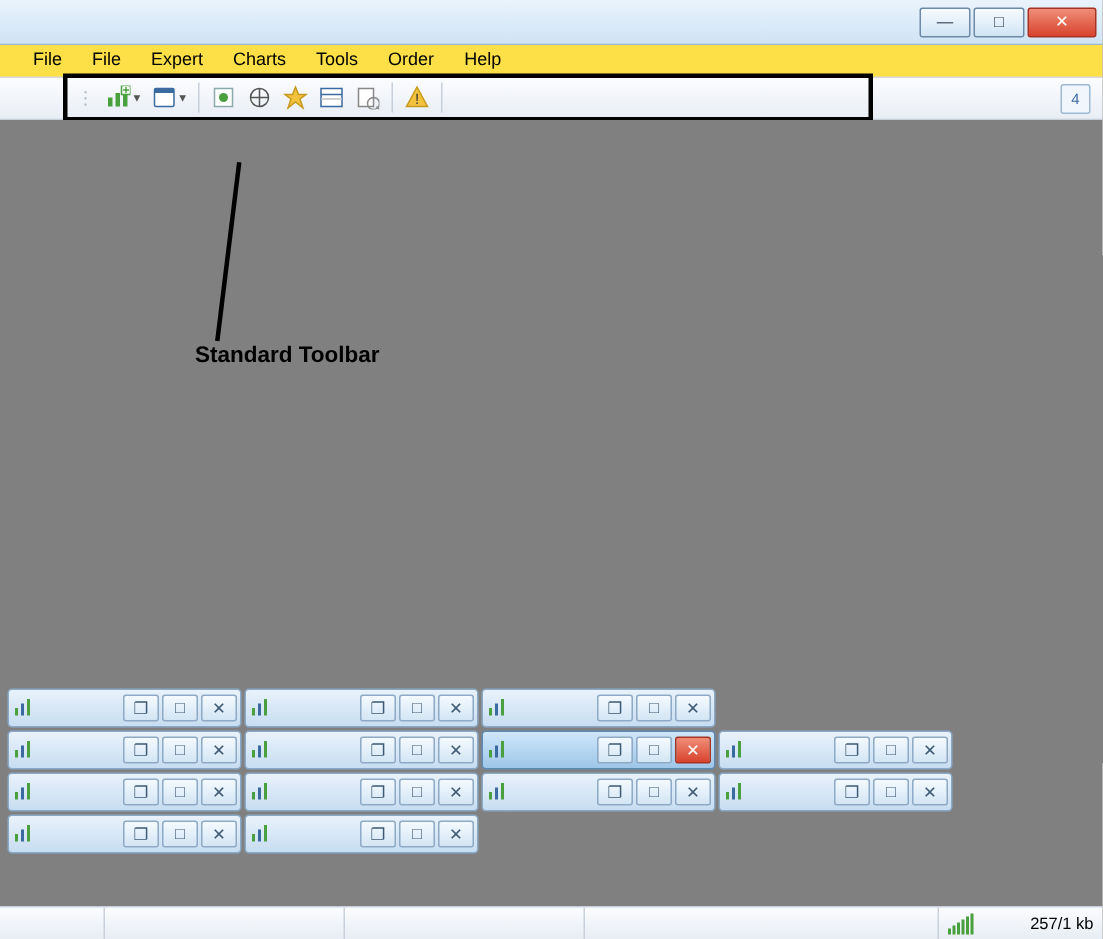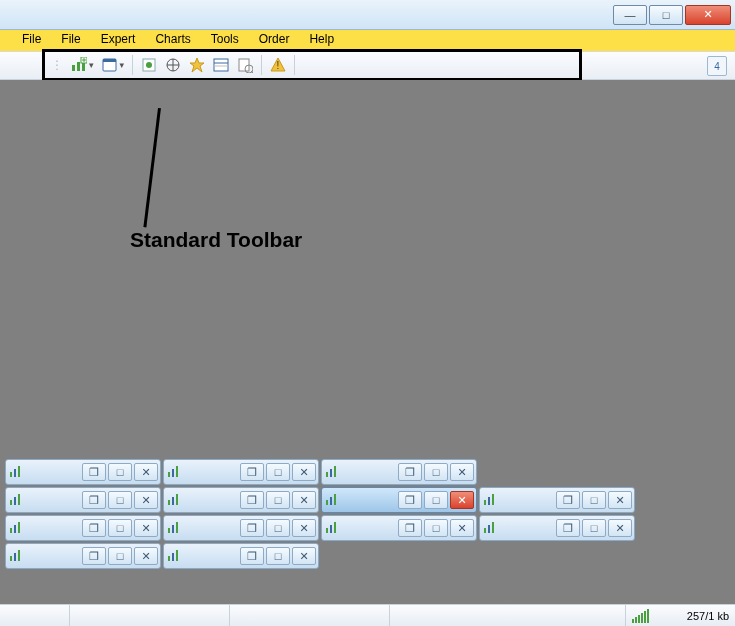--- a/index.html
+++ b/index.html
@@ -104,21 +104,21 @@
     position:absolute;
     left:158px; top:28px;
     width:3px; height:120px;
     background:#000;
     transform: rotate(7deg);
     transform-origin: top left;
   }
   .annotation-label {
     position:absolute;
     left:130px; top:148px;
-    font-size:21px;
+    font-size:15px;
     font-weight:bold;
     color:#000;
     font-family: Arial, sans-serif;
   }
 
   
   .min-windows {
     position:absolute;
     left:4px; bottom:34px;
     display:flex; flex-wrap:wrap;

